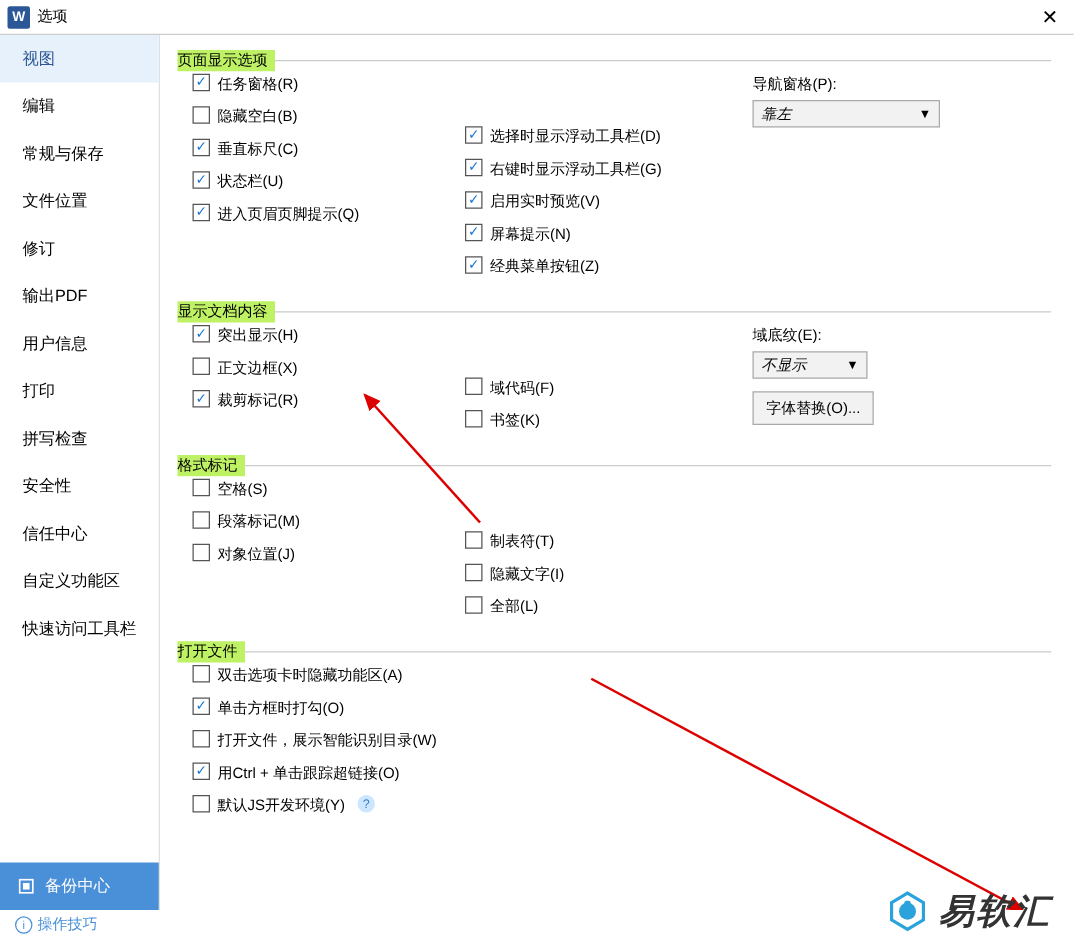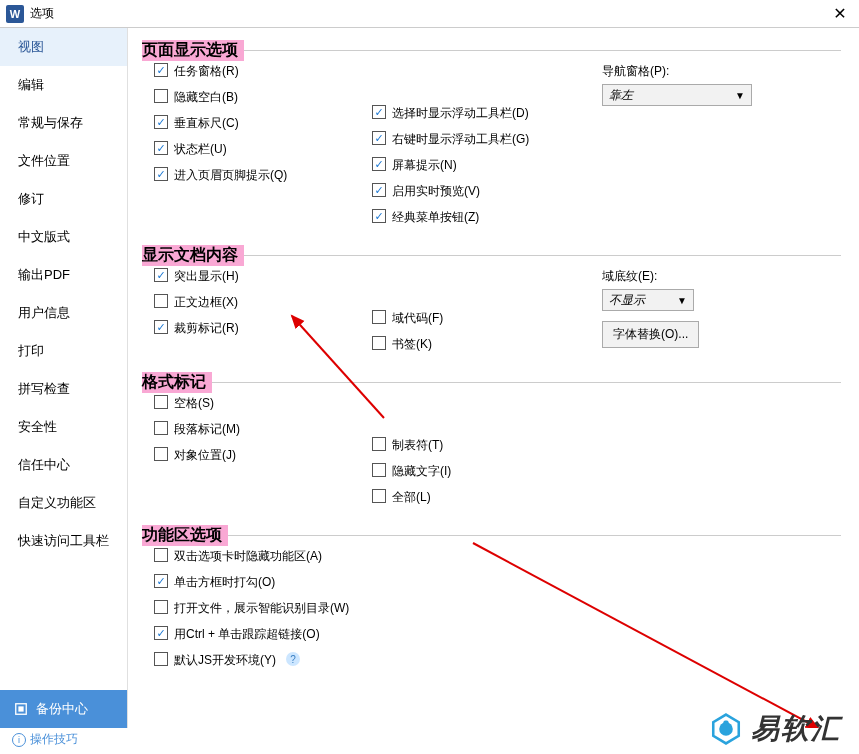--- a/index.html
+++ b/index.html
@@ -10,21 +10,21 @@
 .close-btn { width: 26px; height: 26px; display: flex; align-items: center; justify-content: center; font-size: 16px; cursor: pointer; }
 .body-wrap { display: flex; height: 700px; }
 .sidebar { width: 128px; background: #fff; border-right: 1px solid #e0e0e0; display: flex; flex-direction: column; }
 .side-items { flex: 1; }
 .side-item { padding: 10px 18px; cursor: pointer; font-size: 13px; }
 .side-item.active { background: #e7f1fb; color: #2b5797; }
 .backup-btn { background: #4a90d9; color: #fff; padding: 10px 14px; display: flex; align-items: center; gap: 8px; cursor: pointer; font-size: 13px; }
 .backup-icon { width: 14px; height: 14px; display: inline-block; }
 .main { flex: 1; padding: 12px 18px 8px 14px; position: relative; overflow: hidden; }
 fieldset { border: 1px solid #ccc; border-left: none; border-right: none; border-bottom: none; margin-bottom: 10px; padding: 2px 0 0 0; position: relative; }
-legend { font-size: 16px; padding-right: 6px; background: #f9a8d4; font-weight: bold; }
+legend { font-size: 12px; padding-right: 6px; background: #bef264; }
 .row { display: flex; }
 .col1 { width: 230px; padding-left: 12px; }
 .col2 { width: 230px; margin-top: 42px; }
 .col3 { flex: 1; }
 .chk { display: flex; align-items: flex-start; gap: 6px; height: 26px; cursor: pointer; }
 .cbox { width: 14px; height: 14px; border: 1px solid #555; display: flex; align-items: center; justify-content: center; background: #fff; }
 .cbox.checked::after { content: '✓'; color: #1976d2; font-size: 11px; line-height: 1; }
 .chk-label { }
 .form-lbl { display: block; margin-bottom: 4px; }
 .combo { border: 1px solid #aaa; background: #f2f2f2; height: 22px; display: flex; align-items: center; padding: 0 6px; justify-content: space-between; cursor: pointer; font-style: italic; }
@@ -50,21 +50,20 @@
 </div>
 
 <div class="body-wrap">
   <div class="sidebar">
     <div class="side-items" id="side-items">
         <div class="side-item active">视图</div>
         <div class="side-item">编辑</div>
         <div class="side-item">常规与保存</div>
         <div class="side-item">文件位置</div>
         <div class="side-item">修订</div>
-        <div class="side-item">中文版式</div>
         <div class="side-item">输出PDF</div>
         <div class="side-item">用户信息</div>
         <div class="side-item">打印</div>
         <div class="side-item">拼写检查</div>
         <div class="side-item">安全性</div>
         <div class="side-item">信任中心</div>
         <div class="side-item">自定义功能区</div>
         <div class="side-item">快速访问工具栏</div>
       </div>
     <div class="backup-btn">
@@ -109,25 +108,25 @@
             <div class="chk">
               <span class="cbox checked"></span>
               <span class="chk-label">选择时显示浮动工具栏(D)</span>
             </div>
             <div class="chk">
               <span class="cbox checked"></span>
               <span class="chk-label">右键时显示浮动工具栏(G)</span>
             </div>
             <div class="chk">
               <span class="cbox checked"></span>
+              <span class="chk-label">启用实时预览(V)</span>
+            </div>
+            <div class="chk">
+              <span class="cbox checked"></span>
               <span class="chk-label">屏幕提示(N)</span>
-            </div>
-            <div class="chk">
-              <span class="cbox checked"></span>
-              <span class="chk-label">启用实时预览(V)</span>
             </div>
             <div class="chk">
               <span class="cbox checked"></span>
               <span class="chk-label">经典菜单按钮(Z)</span>
             </div>
           </div>
         <div class="col3">
           <span class="form-lbl">导航窗格(P):</span>
           <div class="combo wide">
             <span>靠左</span>
@@ -204,21 +203,21 @@
             <div class="chk">
               <span class="cbox"></span>
               <span class="chk-label">全部(L)</span>
             </div>
           </div>
         <div class="col3"></div>
       </div>
     </fieldset>
 
     <fieldset>
-      <legend>功能区选项</legend>
+      <legend>打开文件</legend>
       <div class="row">
         <div class="col1" style="width:460px" id="rb-c1">
             <div class="chk">
               <span class="cbox"></span>
               <span class="chk-label">双击选项卡时隐藏功能区(A)</span>
             </div>
             <div class="chk">
               <span class="cbox checked"></span>
               <span class="chk-label">单击方框时打勾(O)</span>
             </div>

